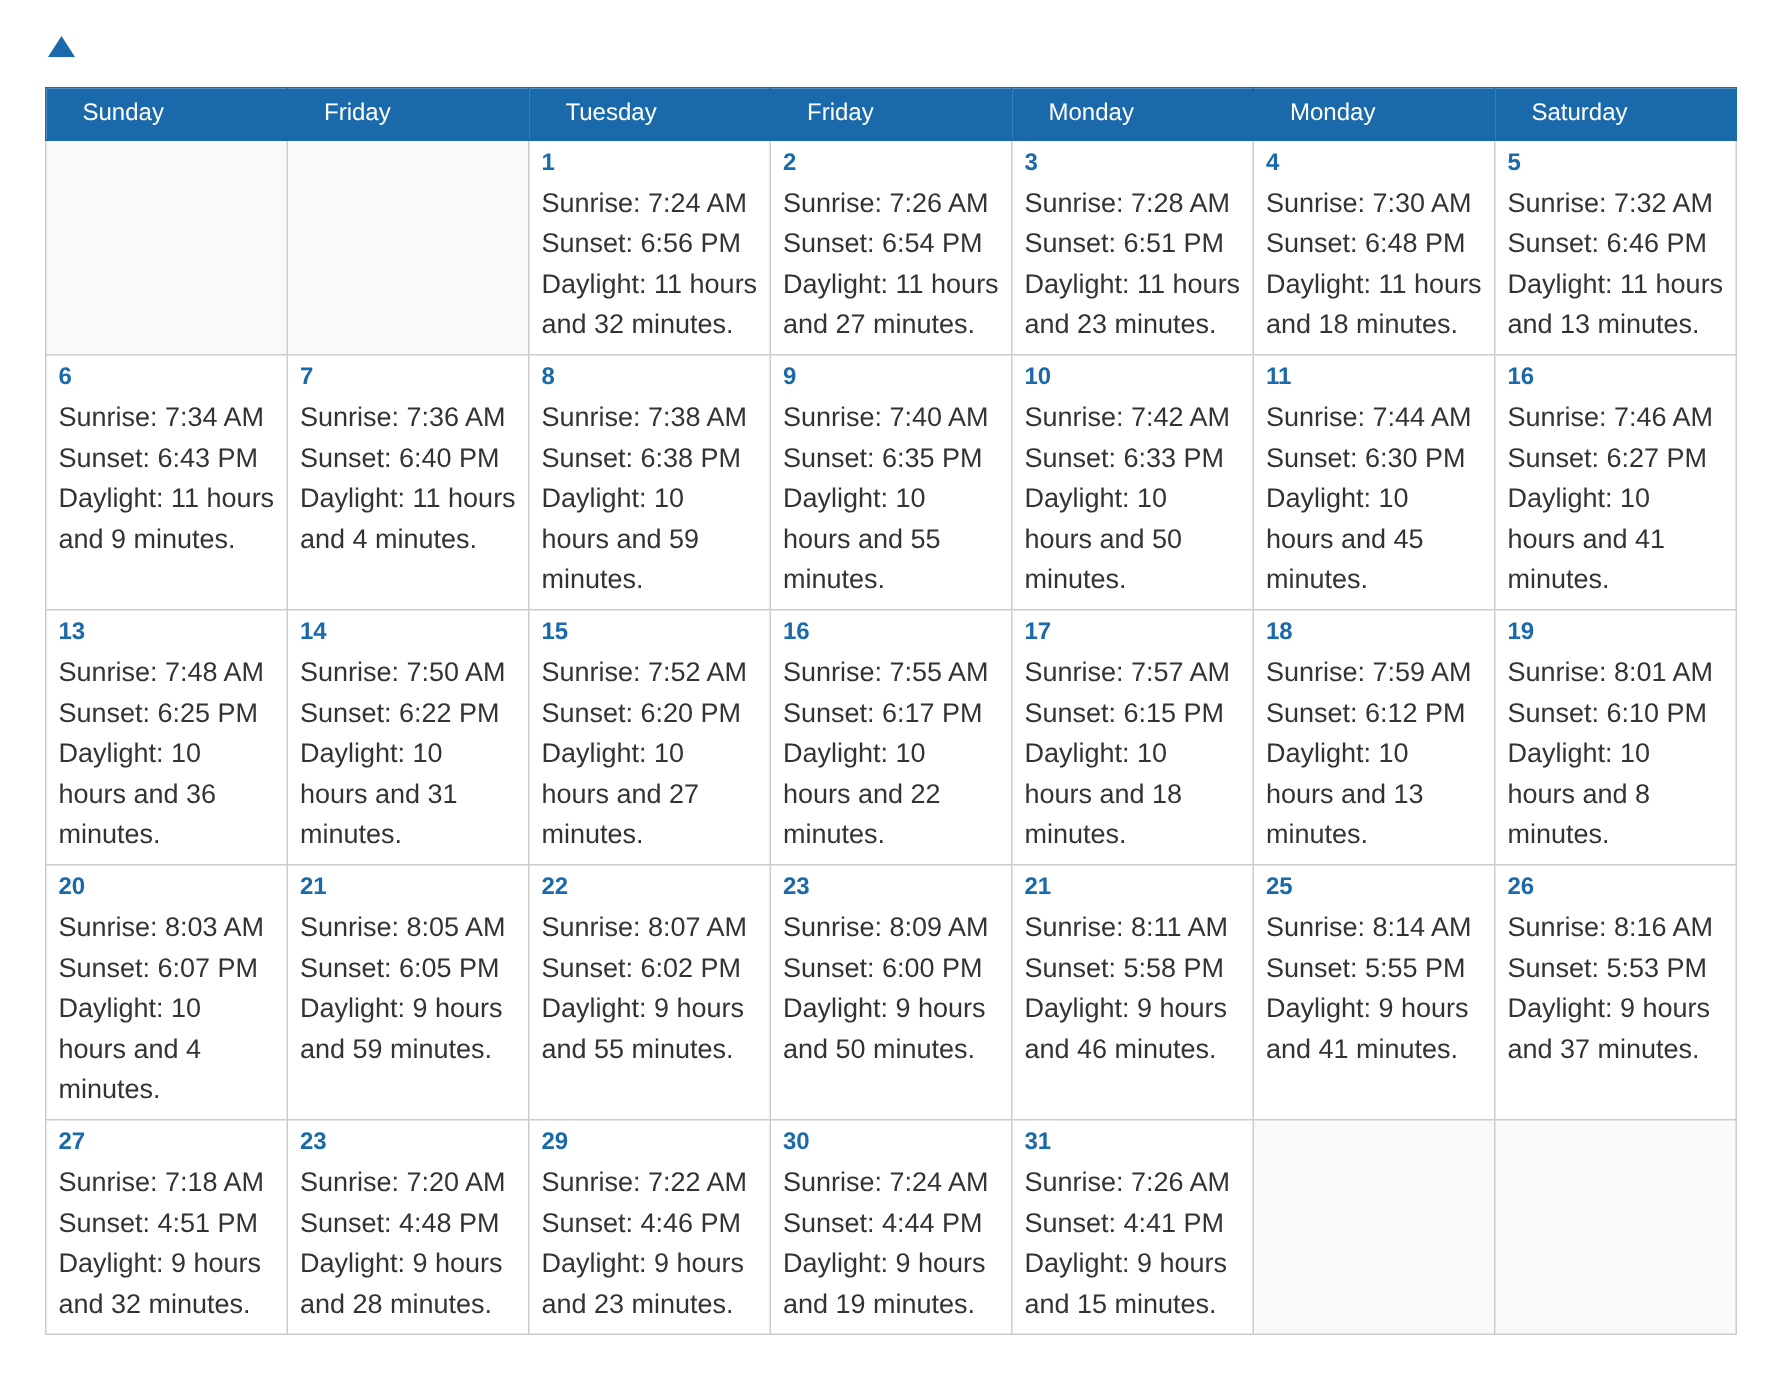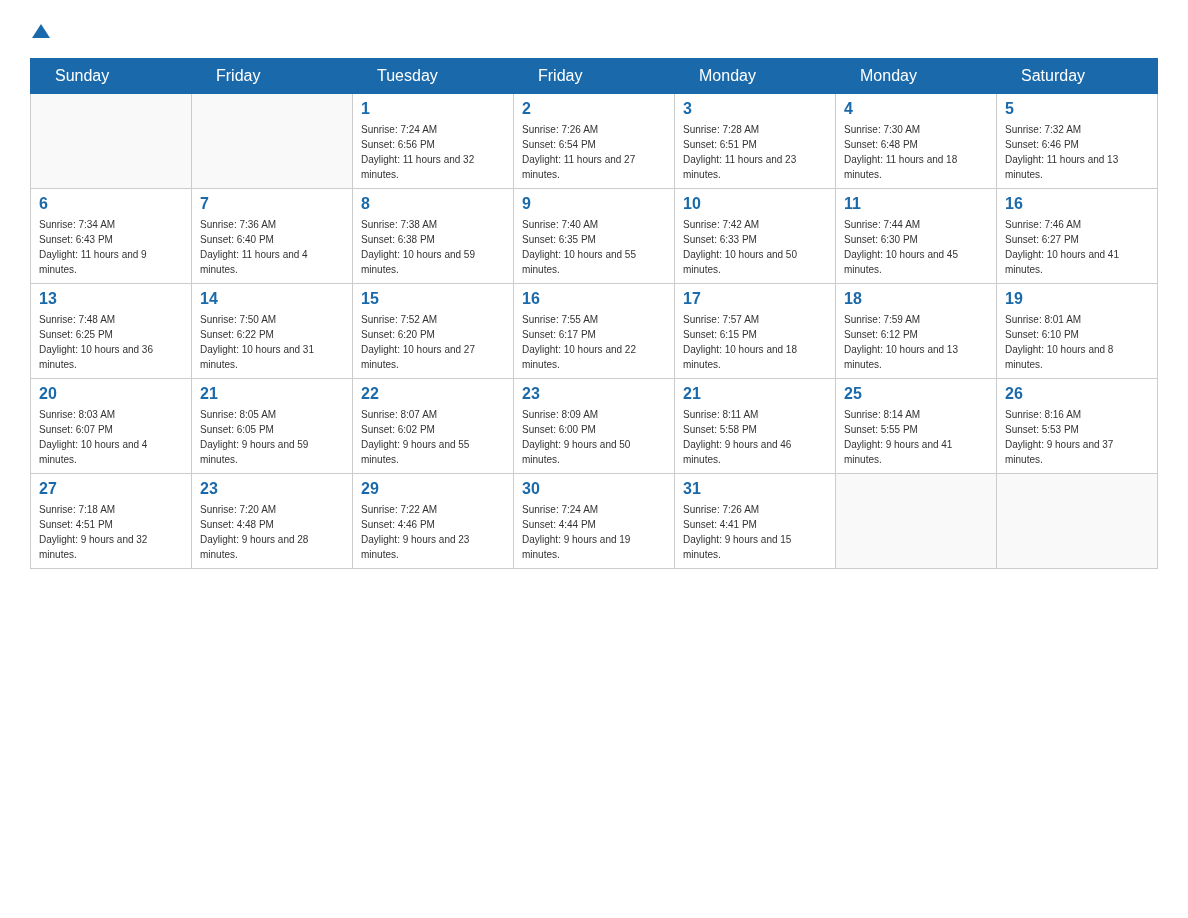--- a/index.html
+++ b/index.html
@@ -76,21 +76,21 @@
     }
     .day-number {
       font-size: 16px;
       font-weight: bold;
       color: #1a6aab;
       display: block;
       margin-bottom: 4px;
     }
     .day-info {
       color: #333;
-      font-size: 10px;
+      font-size: 18px;
       line-height: 1.5;
     }
     .empty-cell {
       background: #f9f9f9;
     }
     .row-divider {
       border-top: 2px solid #1a6aab;
     }
   </style>
 </head>

